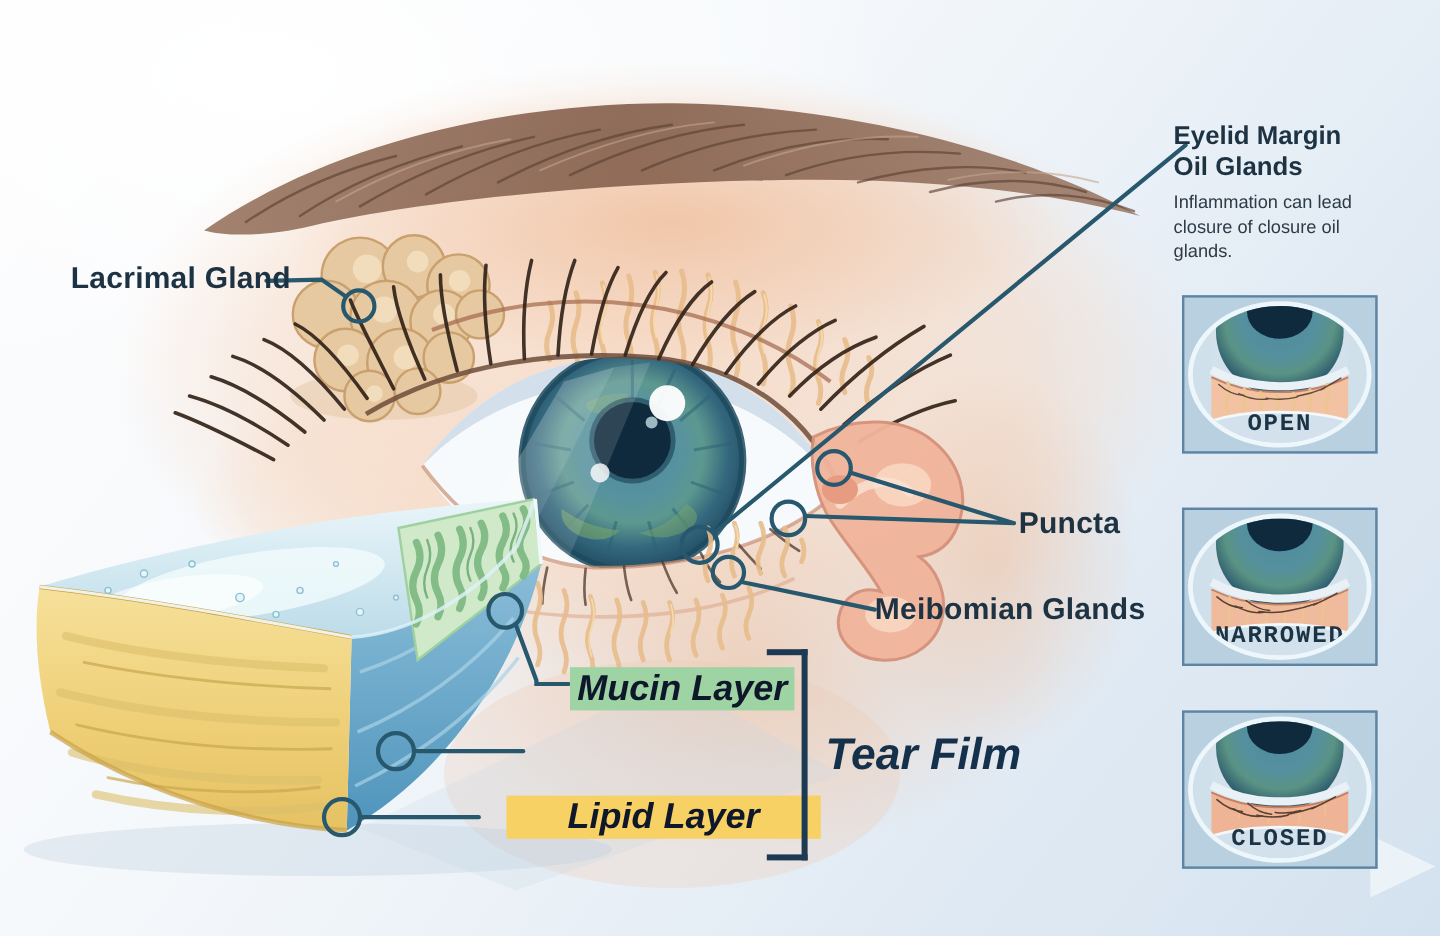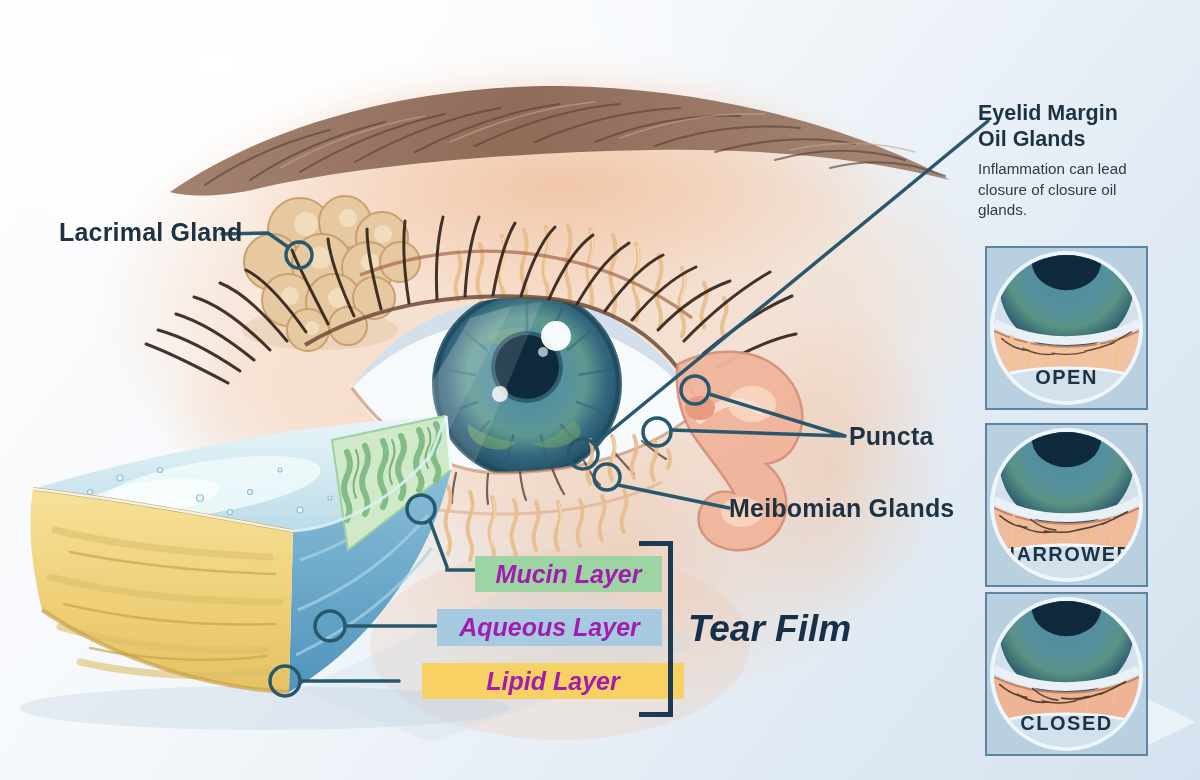--- a/index.html
+++ b/index.html
@@ -11,27 +11,27 @@
       linear-gradient(128deg,#fdfdfe 0%,#f5f8fb 38%,#e2ebf4 72%,#d4e2ef 100%);
   }
   #art{position:absolute;left:0;top:0;z-index:1;}
   .lbl{position:absolute;z-index:3;color:#1d3242;}
   .anat-label{font-size:25px;font-weight:600;letter-spacing:.2px;white-space:nowrap;}
   .callout{width:184px;}
   .callout .t{font-size:21.5px;font-weight:700;line-height:26px;color:#1d3242;}
   .callout .d{font-size:15.2px;line-height:20.5px;color:#2d3b46;margin-top:7px;}
   .layer-box{
     position:absolute;z-index:3;display:flex;align-items:center;justify-content:center;
-    font-style:italic;font-weight:600;font-size:25px;color:#a21caf;
+    font-style:italic;font-weight:600;font-size:30px;color:#0f172a;
   }
   .bracket{position:absolute;z-index:3;width:29px;height:166px;
     border-top:5px solid #1d3a52;border-right:5px solid #1d3a52;border-bottom:5px solid #1d3a52;}
   .tearfilm{font-size:37px;font-style:italic;font-weight:700;color:#14304a;white-space:nowrap;}
-  .inset{position:absolute;z-index:3;width:163px;height:164px;background:#b9d0e0;
-    border:2px solid #5d85a3;box-sizing:border-box;}
+  .inset{position:absolute;z-index:3;width:163px;height:132px;background:#b9d0e0;
+    border:2px solid #5d85a3;box-sizing:border-box;font-family:Liberation Mono, monospace;}
   .inset .disc{position:absolute;left:3px;top:3px;right:3px;bottom:3px;border-radius:50%;
     border:4px solid #edf6fa;overflow:hidden;background:#cfe0ea;}
   .inset svg{position:absolute;left:0;top:0;width:100%;height:100%;}
   .inset .tag{position:absolute;left:0;right:0;top:76%;text-align:center;z-index:2;
     font-size:20px;font-weight:600;letter-spacing:1.5px;color:#1b3344;}
 </style>
 </head>
 <body>
 
 <div id="stage">
@@ -373,21 +373,20 @@
       <div>Inflammation can lead</div>
       <div>closure of closure oil glands.</div>
     </div>
   </div>
 
   <div class="lbl anat-label" style="left:849px;top:422px;">Puncta</div>
 
   <div class="lbl anat-label" style="left:729px;top:494px;">Meibomian Glands</div>
 
   <div class="layer-box" style="left: 475px; top: 556px; width: 187px; height: 36px; background-color: rgb(158, 211, 164);">Mucin Layer</div>
-  <div class="layer-box" style="left: 437px; top: 609px; width: 225px; height: 37px; background-color: rgb(166, 203, 224);">Aqueous Layer</div>
   <div class="layer-box" style="left: 400px; top: 663px; width: 262px; height: 36px; background-color: rgb(247, 209, 99); margin-left: 22px;">Lipid Layer</div>
 
   <div class="bracket" style="left:639px;top:541px;"></div>
   <div class="lbl tearfilm" style="left:688px;top:608px;">Tear Film</div>
 
   <div class="inset" style="left:985px;top:246px;">
     <div class="disc">
       <svg viewBox="0 0 150 150">
         <defs>
             <radialGradient id="iIris1" cx="50%" cy="40%" r="60%">

